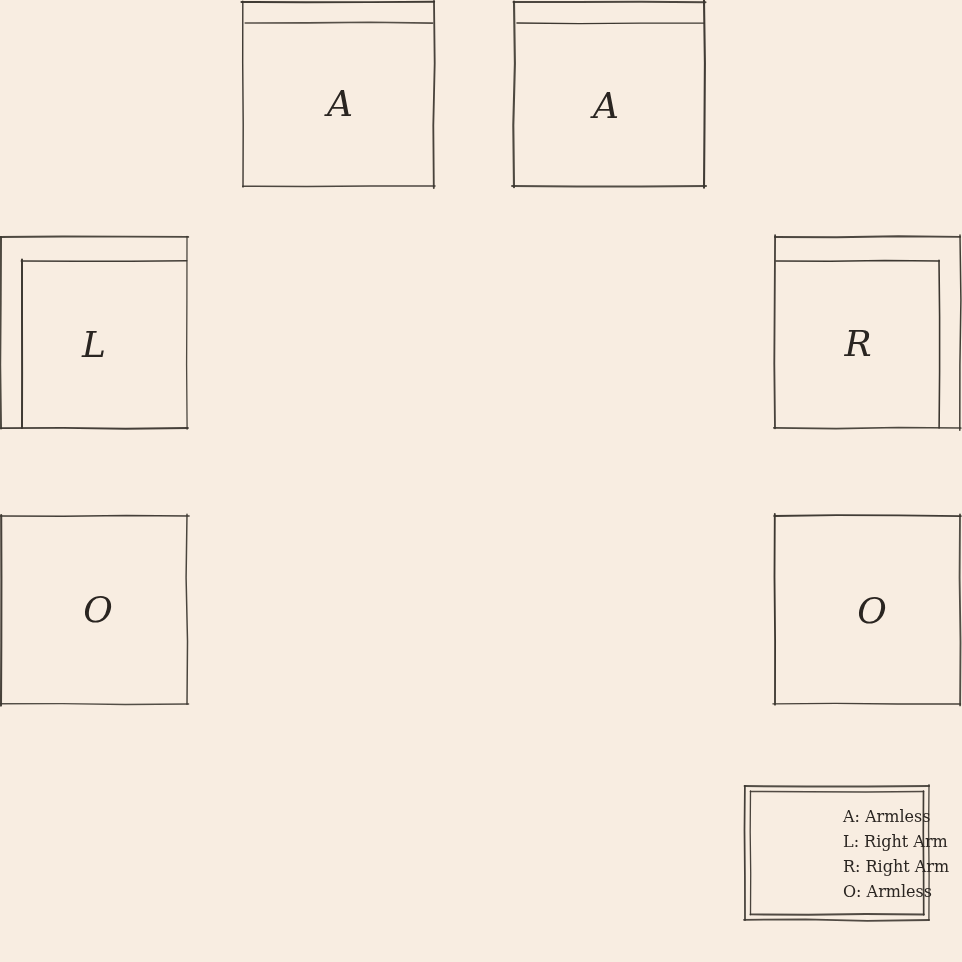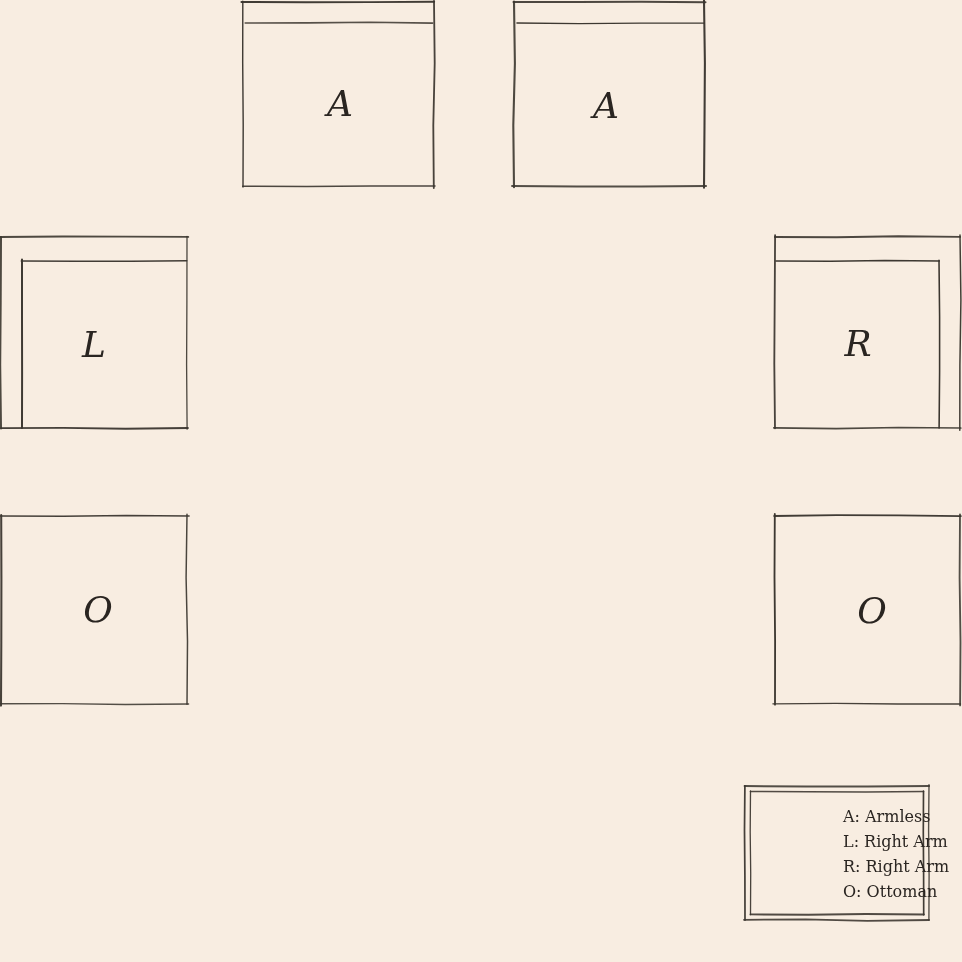--- a/index.html
+++ b/index.html
@@ -108,17 +108,17 @@
 
   <div class="unit" style="left:775px;top:516px;width:185px;height:188px;">
     <span class="unit-letter" style="left:97px;top:95px;">O</span>
   </div>
 
   <div class="legend">
     <div class="legend-entries">
       <div class="legend-entry">A: Armless</div>
       <div class="legend-entry">L: Right Arm</div>
       <div class="legend-entry">R: Right Arm</div>
-      <div class="legend-entry">O: Ottoman</div>
+      <div class="legend-entry">O: Armless</div>
     </div>
   </div>
 
 </div>
 
 </body></html>

